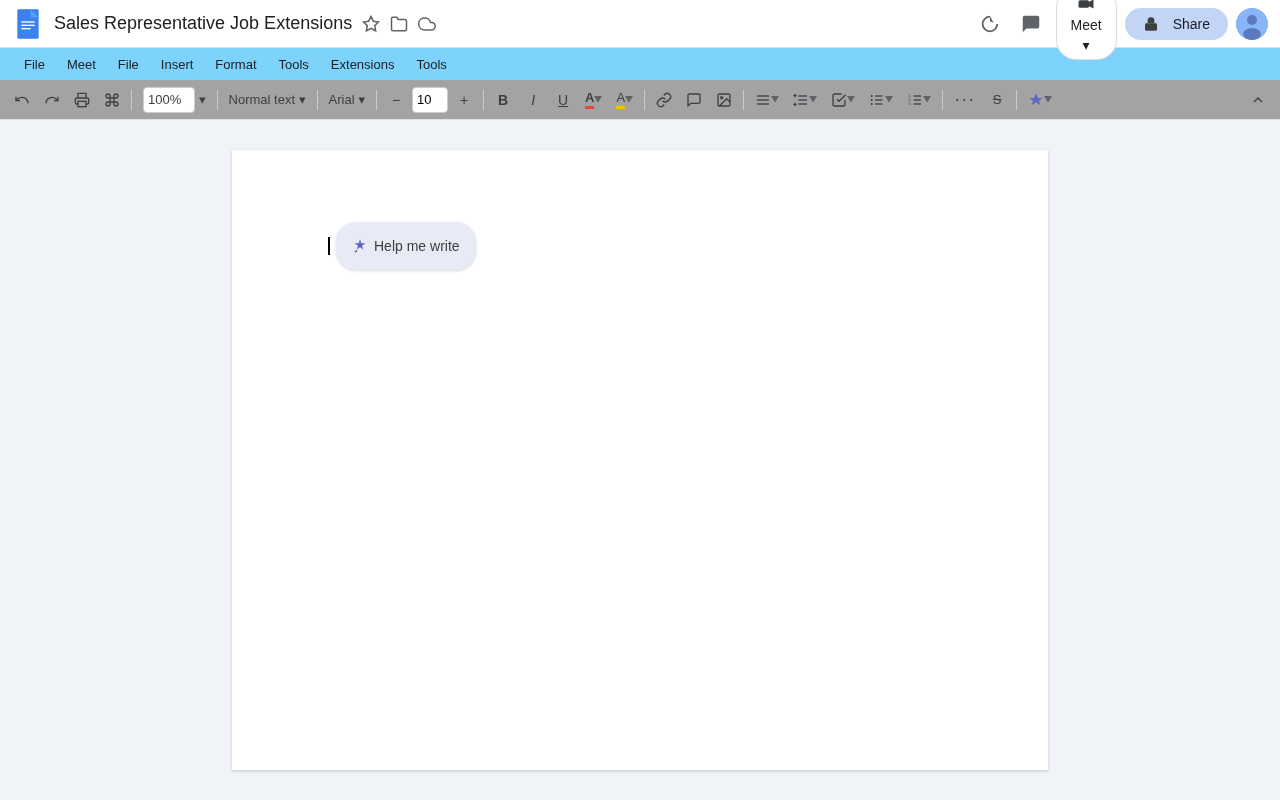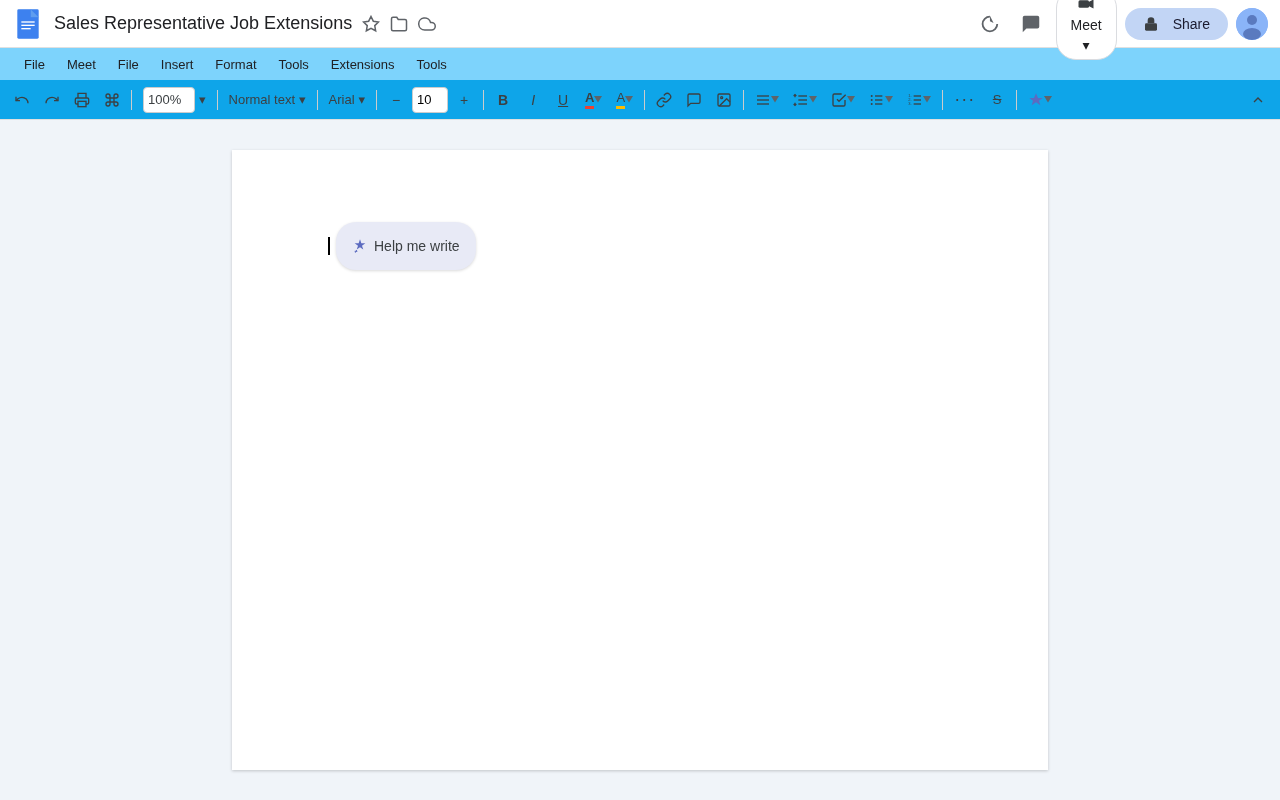--- a/index.html
+++ b/index.html
@@ -122,21 +122,21 @@
       padding: 4px 8px;
       font-size: 13px;
       color: #202124;
       border-radius: 4px;
     }
 
     
     .toolbar {
       display: flex;
       align-items: center;
-      background: #0ea5e9;
+      background: #a3a3a3;
       height: 40px;
       padding: 0 8px;
       gap: 2px;
       border-bottom: 1px solid #e0e0e0;
     }
     .toolbar-btn {
       background: none;
       border: none;
       cursor: pointer;
       padding: 4px 6px;

